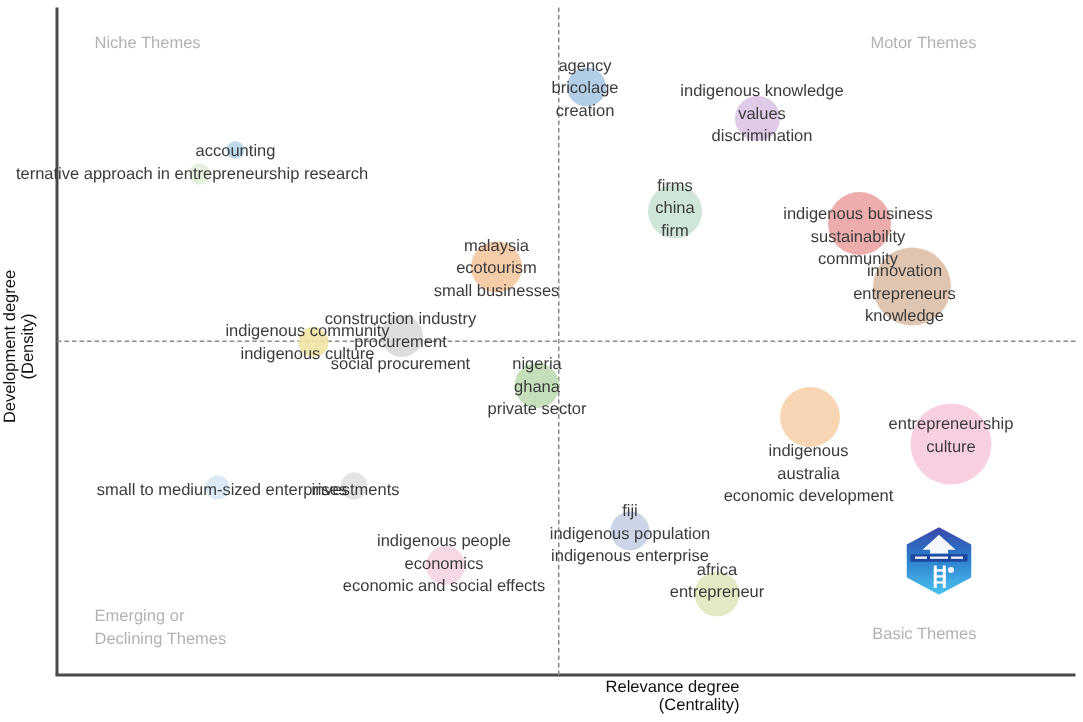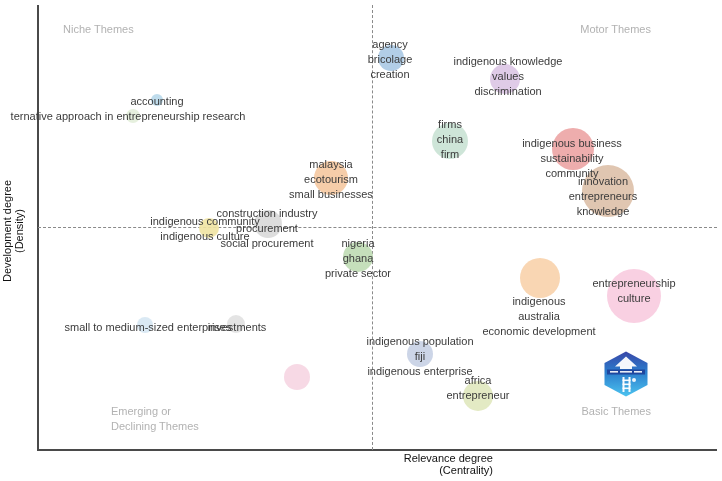--- a/index.html
+++ b/index.html
@@ -8,22 +8,22 @@
     font-family:"Liberation Sans","DejaVu Sans",sans-serif;
   }
   .plot-panel{position:absolute;left:0;top:0;width:686px;height:481px;}
   .axis-line-left{position:absolute;left:37px;top:5px;width:1.5px;height:445px;background:#4a4a4a;}
   .axis-line-bottom{position:absolute;left:37px;top:449px;width:680px;height:2px;background:#4a4a4a;}
   .dashed-v{position:absolute;left:372px;top:5px;height:445px;width:0;border-left:1px dashed #8a8a8a;}
   .dashed-h{position:absolute;left:38px;top:227px;width:679px;height:0;border-top:1px dashed #8a8a8a;}
   .quad-label{position:absolute;font-size:11px;line-height:15px;color:#b2b2b2;white-space:nowrap;}
   .quad-tl{left:63px;top:22px;}
   .quad-tr{right:35px;top:22px;text-align:right;}
-  .quad-bl{left:63px;top:404px;margin-left:48px;}
-  .quad-br{right:35px;top:404px;text-align:center;}
+  .quad-bl{left:63px;top:404px;}
+  .quad-br{right:35px;top:416px;text-align:center;}
   .x-axis-label{
     position:absolute;left:253px;top:452px;width:240px;text-align:right;
     font-size:11px;line-height:12px;color:#111;
   }
   .y-axis-label{
     position:absolute;left:-97px;top:219px;width:220px;text-align:center;
     font-size:11px;line-height:12px;color:#111;
     transform:rotate(-90deg);transform-origin:center center;
   }
   .bubble{position:absolute;border-radius:50%;opacity:0.9;}
@@ -159,23 +159,28 @@
       <div class="cluster-label" style="left: 634px; top: 276px;">
         <div>entrepreneurship</div>
         <div>culture</div>
       </div>
       <div class="cluster-label" style="left: 148px; top: 320px; text-align: right;">
         <div>small to medium-sized enterprises</div>
       </div>
       <div class="cluster-label" style="left: 237px; top: 320px;">
         <div>investments</div>
       </div>
+      <div class="cluster-label" style="left: 296px; top: 354px;">
+        <div>indigenous people</div>
+        <div>economics</div>
+        <div>economic and social effects</div>
+      </div>
       <div class="cluster-label" style="left: 420px; top: 334px;">
+        <div>fiji</div>
         <div>indigenous population</div>
-        <div>fiji</div>
         <div>indigenous enterprise</div>
       </div>
       <div class="cluster-label" style="left: 478px; top: 373px;">
         <div>africa</div>
         <div>entrepreneur</div>
       </div>
     </div>
 </div>
 
 </body></html>

